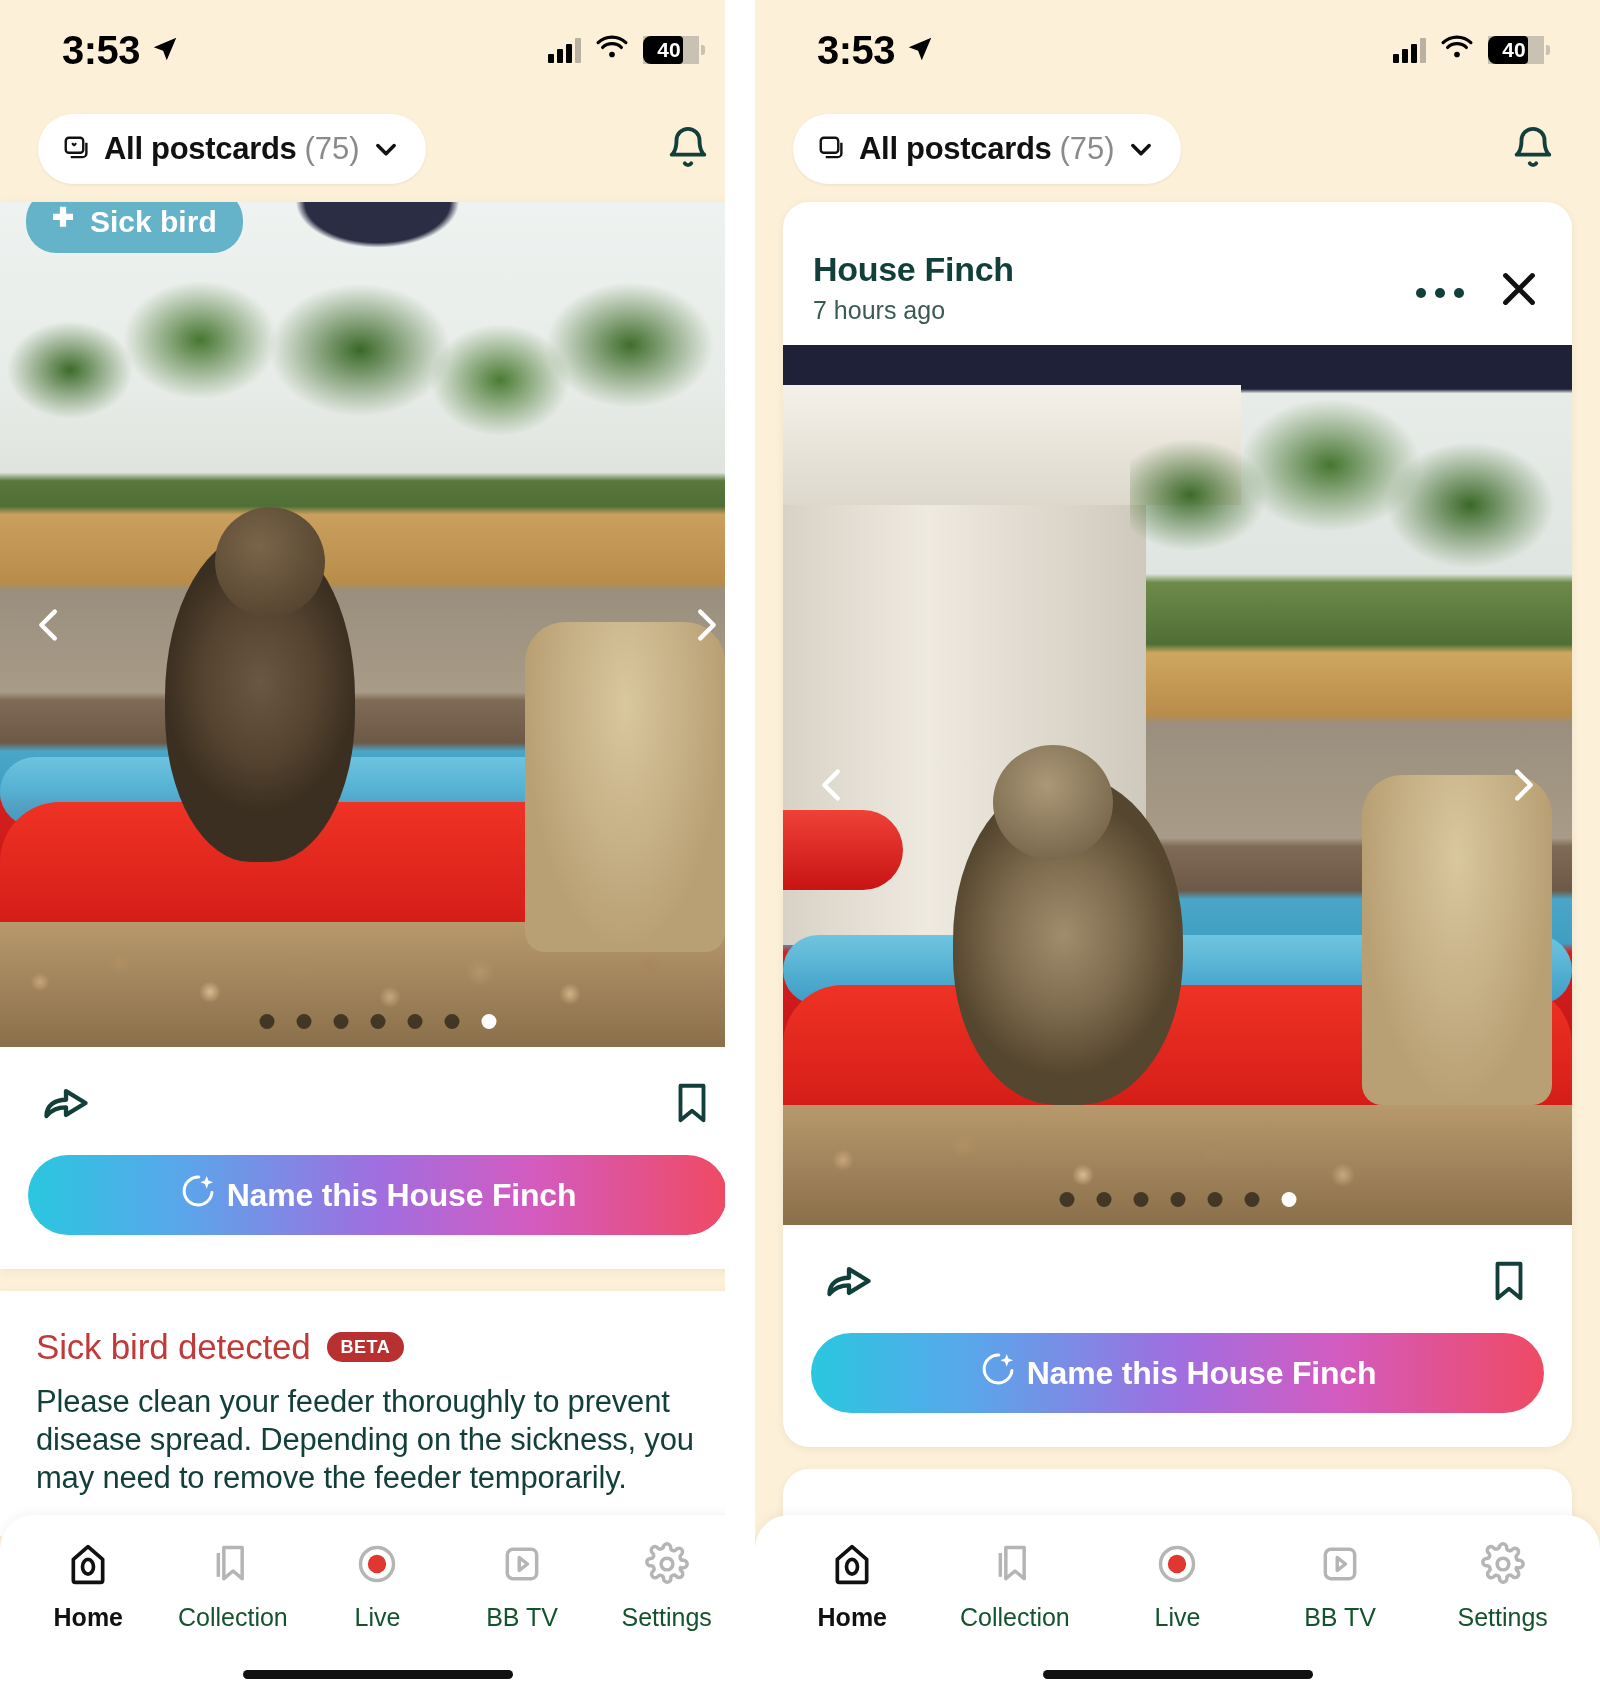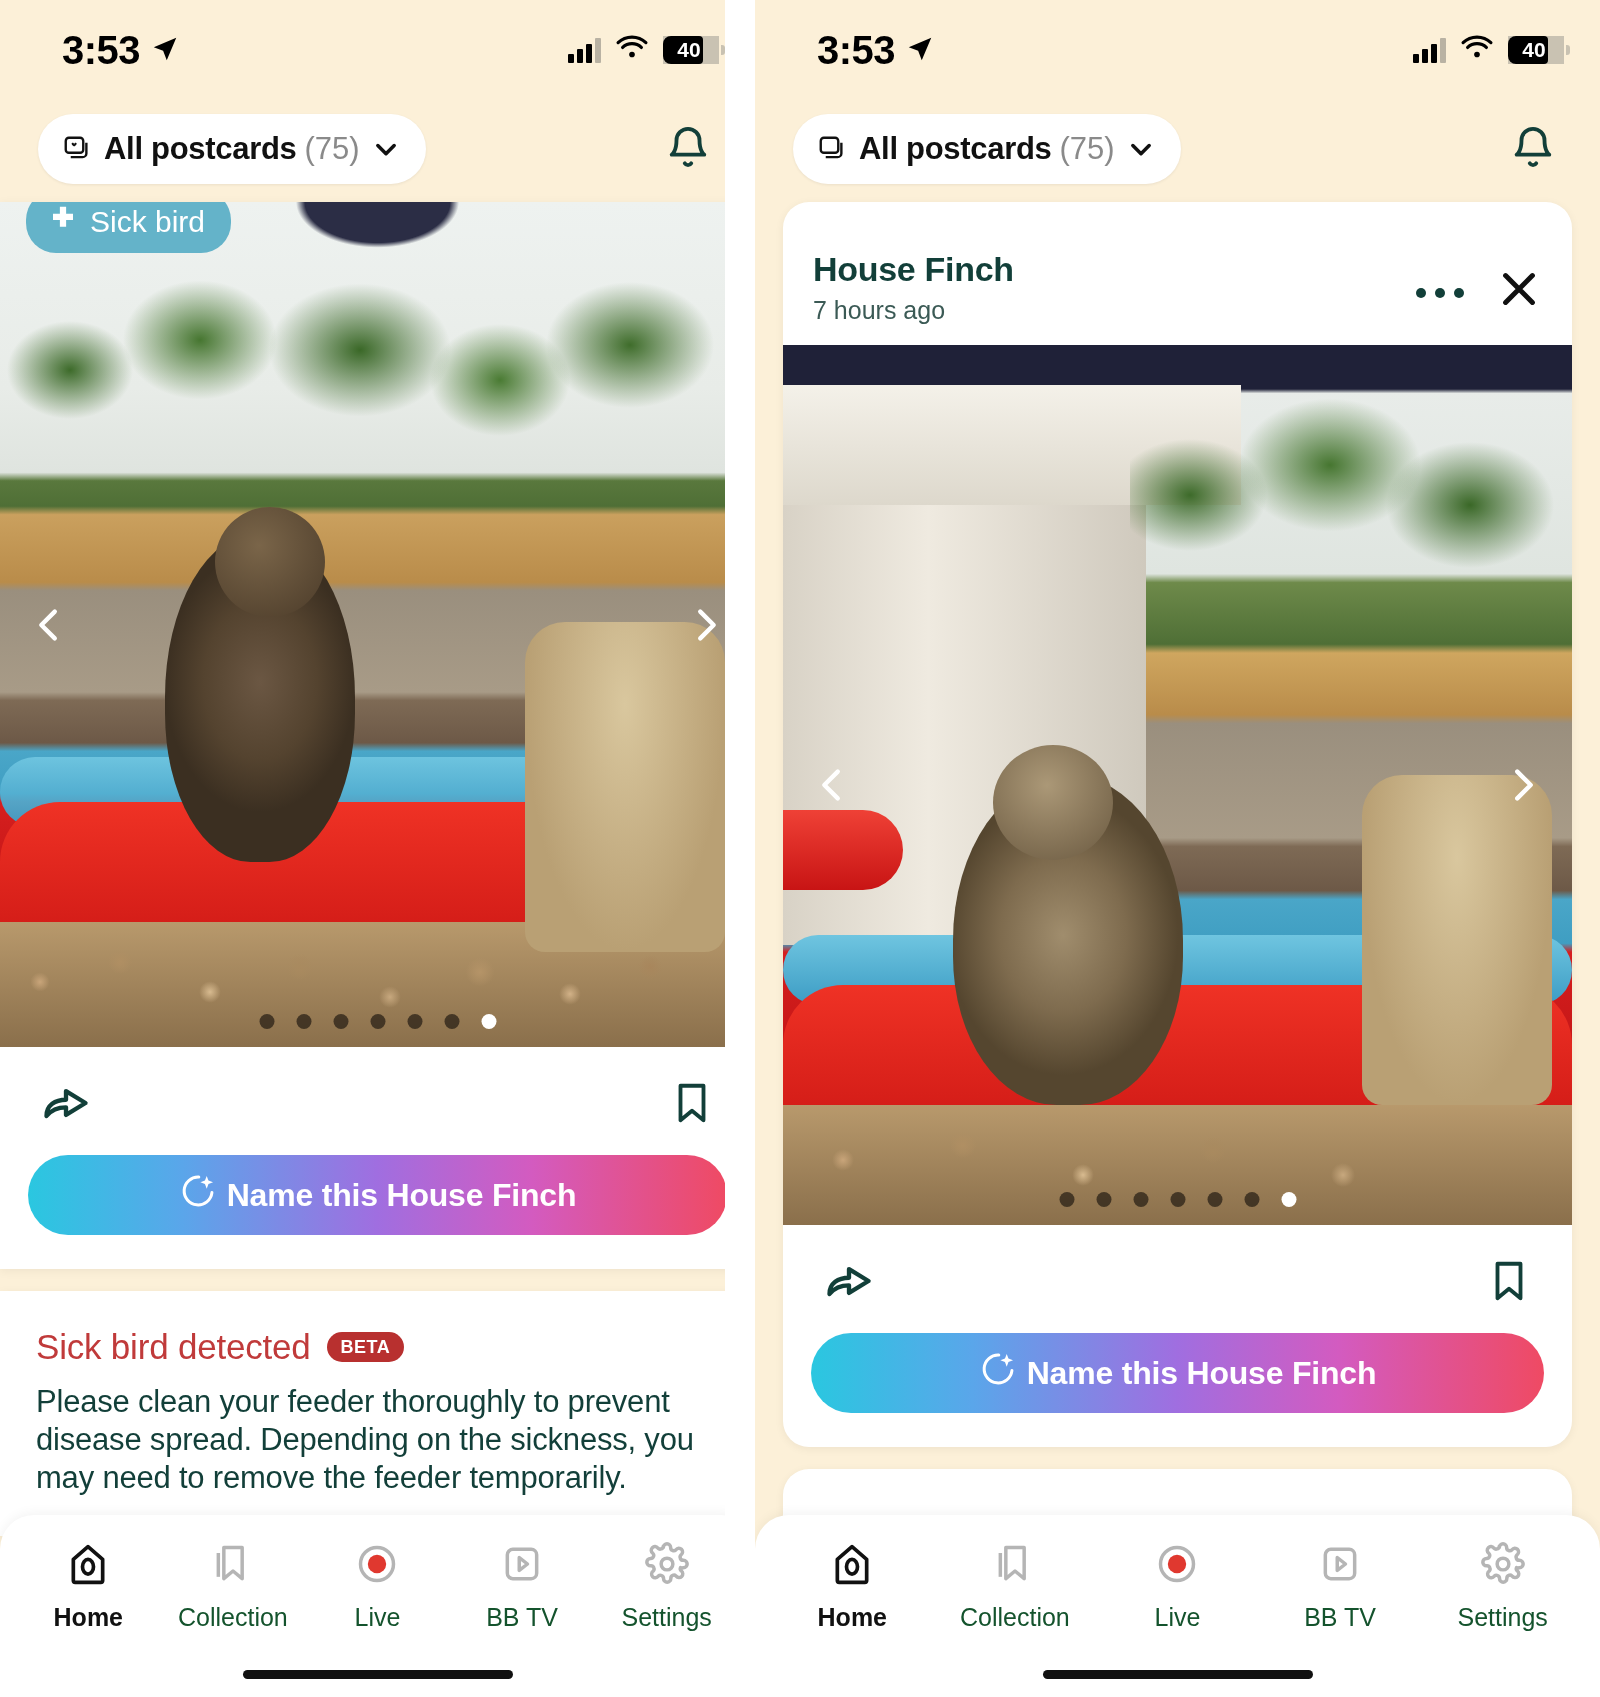--- a/index.html
+++ b/index.html
@@ -19,21 +19,21 @@
   .phone.left { width: 755px; }
   .phone.right { width: 845px; }
   .divider-white { position:absolute; top:0; right:0; width:30px; height:100%; background:#ffffff; z-index:60;}
 
   
   .statusbar {
     position: relative;
     height: 100px;
     display: flex; align-items: center;
     justify-content: space-between;
-    padding: 0 36px 0 62px;
+    padding: 0 56px 0 62px;
     gap: 40px;
   }
   .status-time {
     font-size: 40px; font-weight: 700; color: #000;
     letter-spacing: -0.5px; display:flex; align-items:center; gap:6px;
   }
   .loc-arrow { display:inline-block; margin-left:4px; }
   .status-right { display: flex; align-items: center; gap: 14px; }
   .bars { display: flex; align-items: flex-end; gap: 3px; height: 26px; }
   .bars i { display: block; width: 6px; background: #000; border-radius: 1px; }
@@ -113,21 +113,21 @@
   }
   .pager .dot { width: 15px; height:15px; border-radius:50%; background: rgba(20,15,10,0.62); }
   .pager .dot.active { background:#ffffff; }
 
   .sickbadge {
     position:absolute; top: 10px; left: 26px; z-index: 15;
     display:flex; align-items:center; gap: 12px;
     background: #64b3c9; color:#fff;
     border-radius: 30px;
     padding: 13px 26px 13px 22px;
-    font-size: 30px; font-weight: 400;
+    font-size: 30px; font-weight: 700;
   }
 
   
   .actions {
     display:flex; align-items:center; justify-content:space-between;
     padding: 30px 40px 22px 40px;
   }
   .cta-wrap { padding: 0 28px 34px 28px; }
   .cta {
     display:flex; align-items:center; justify-content:center; gap: 10px;

